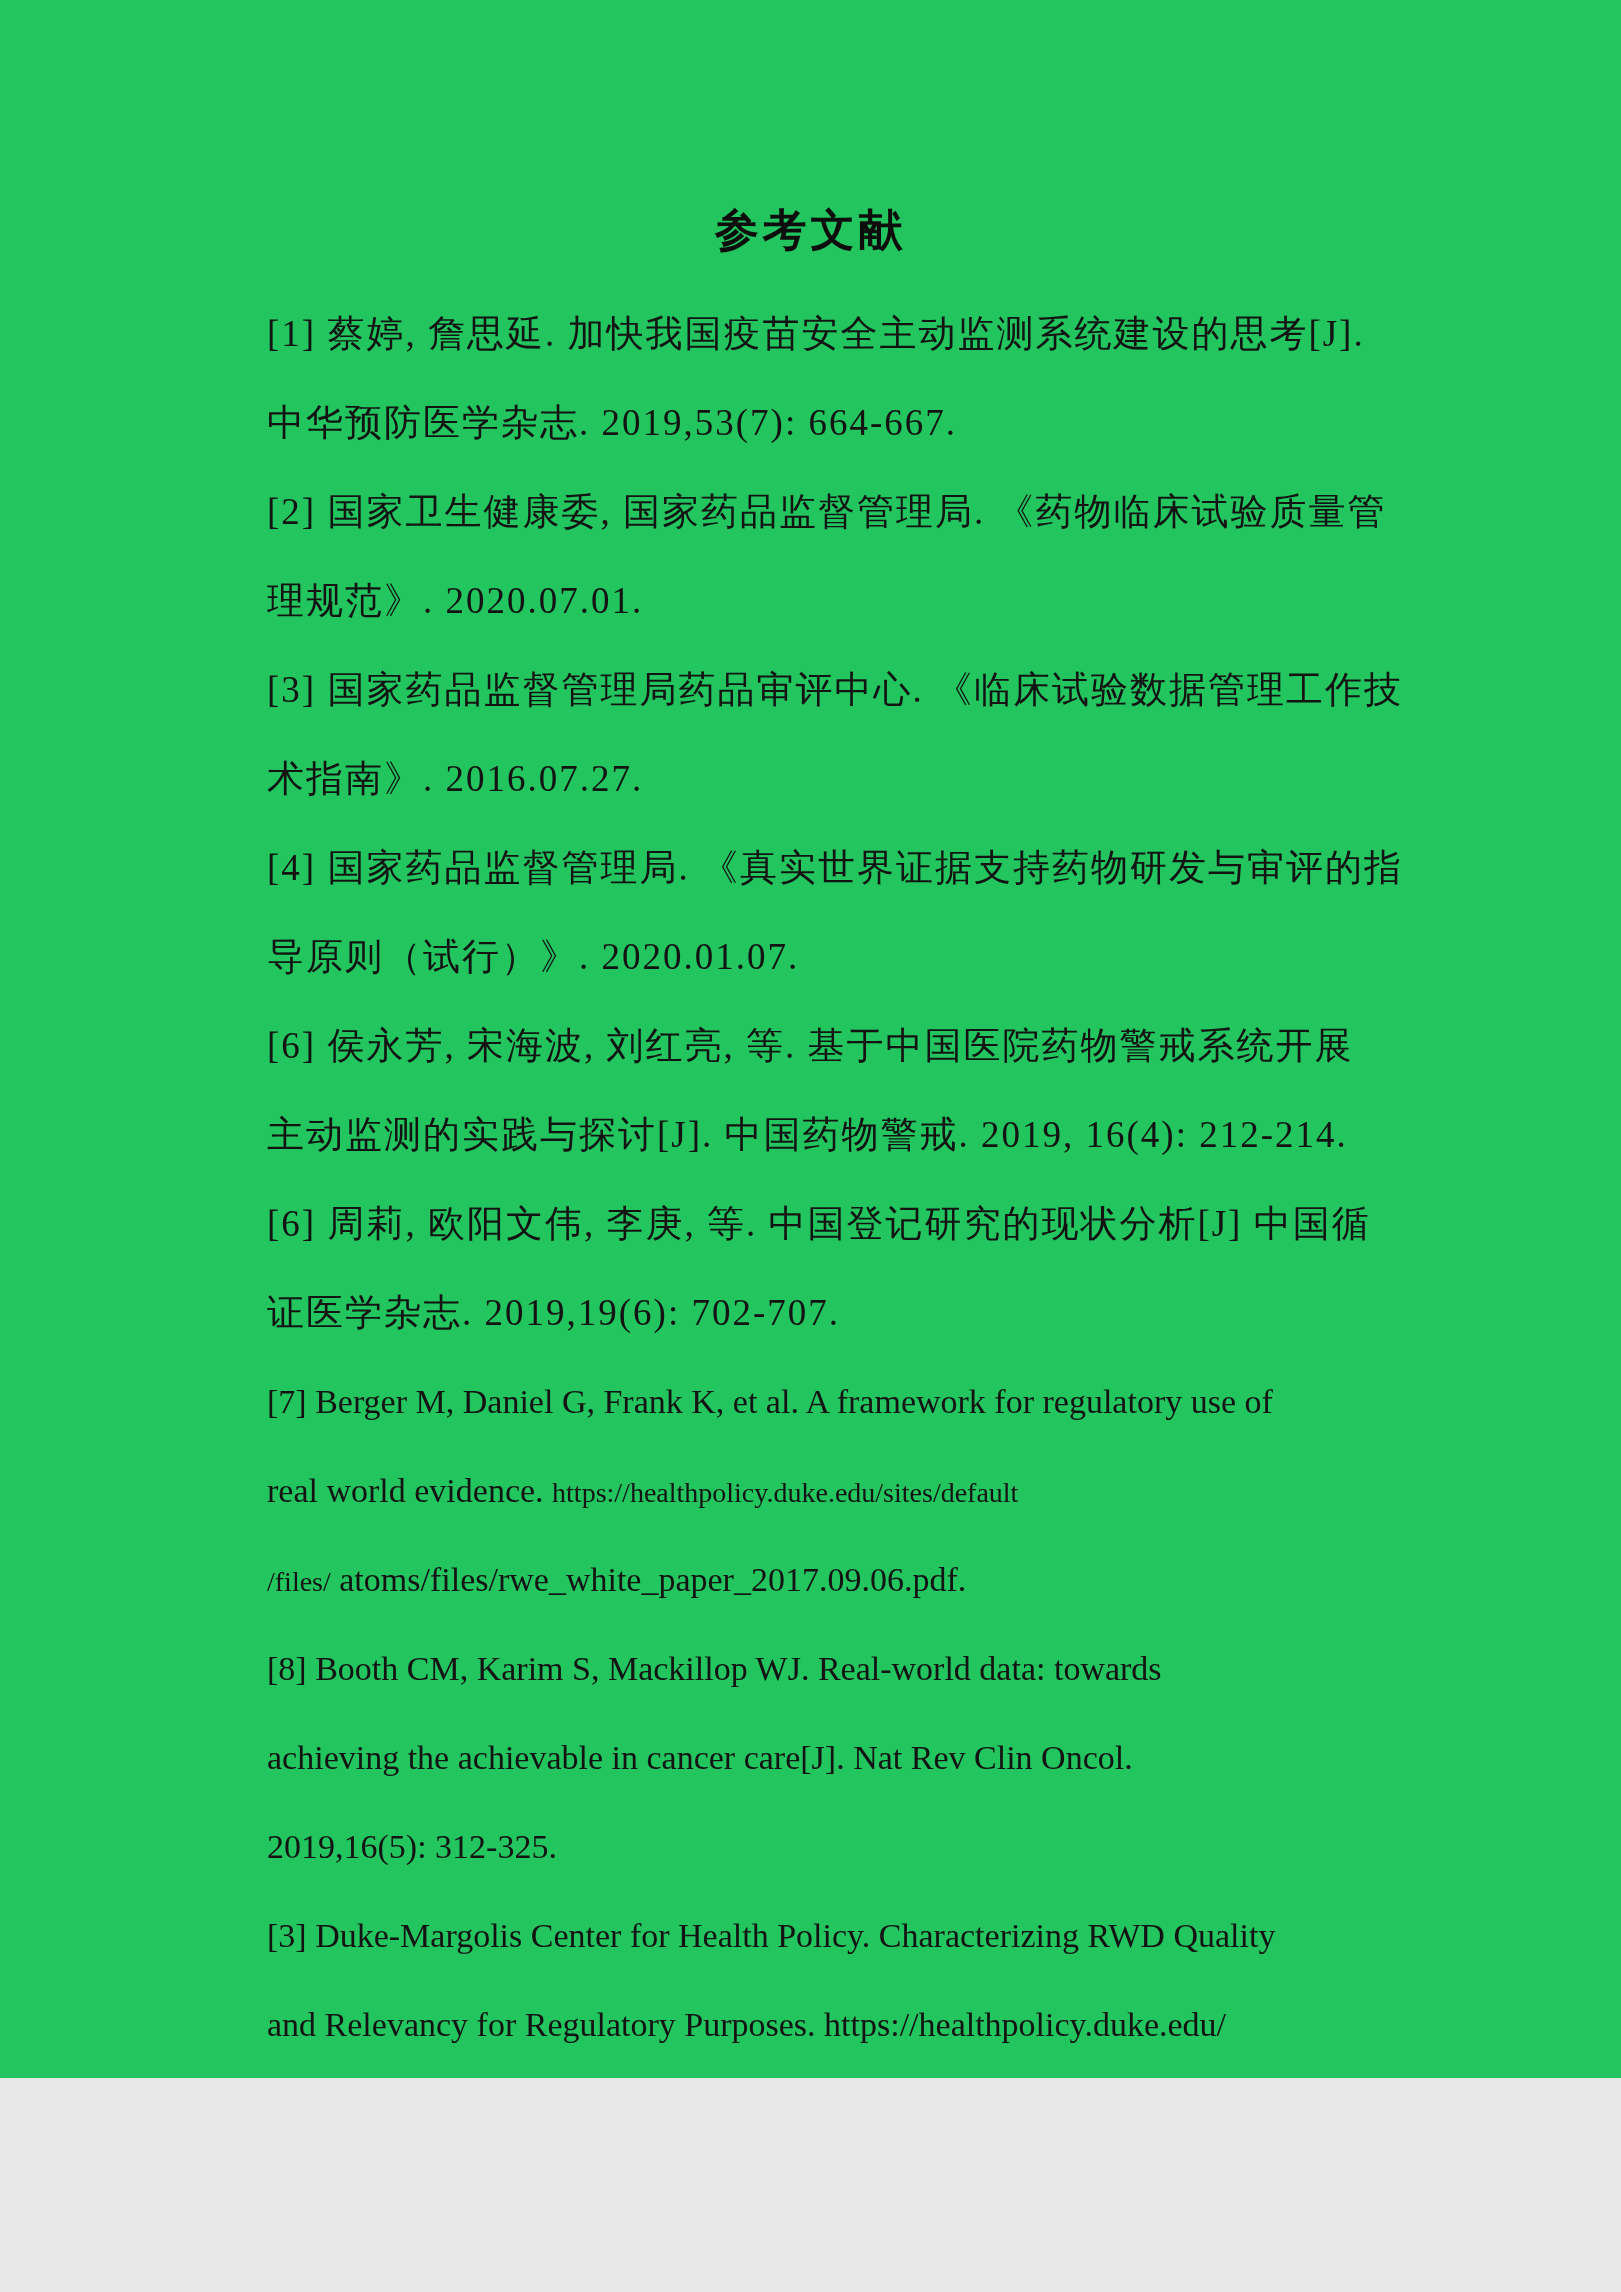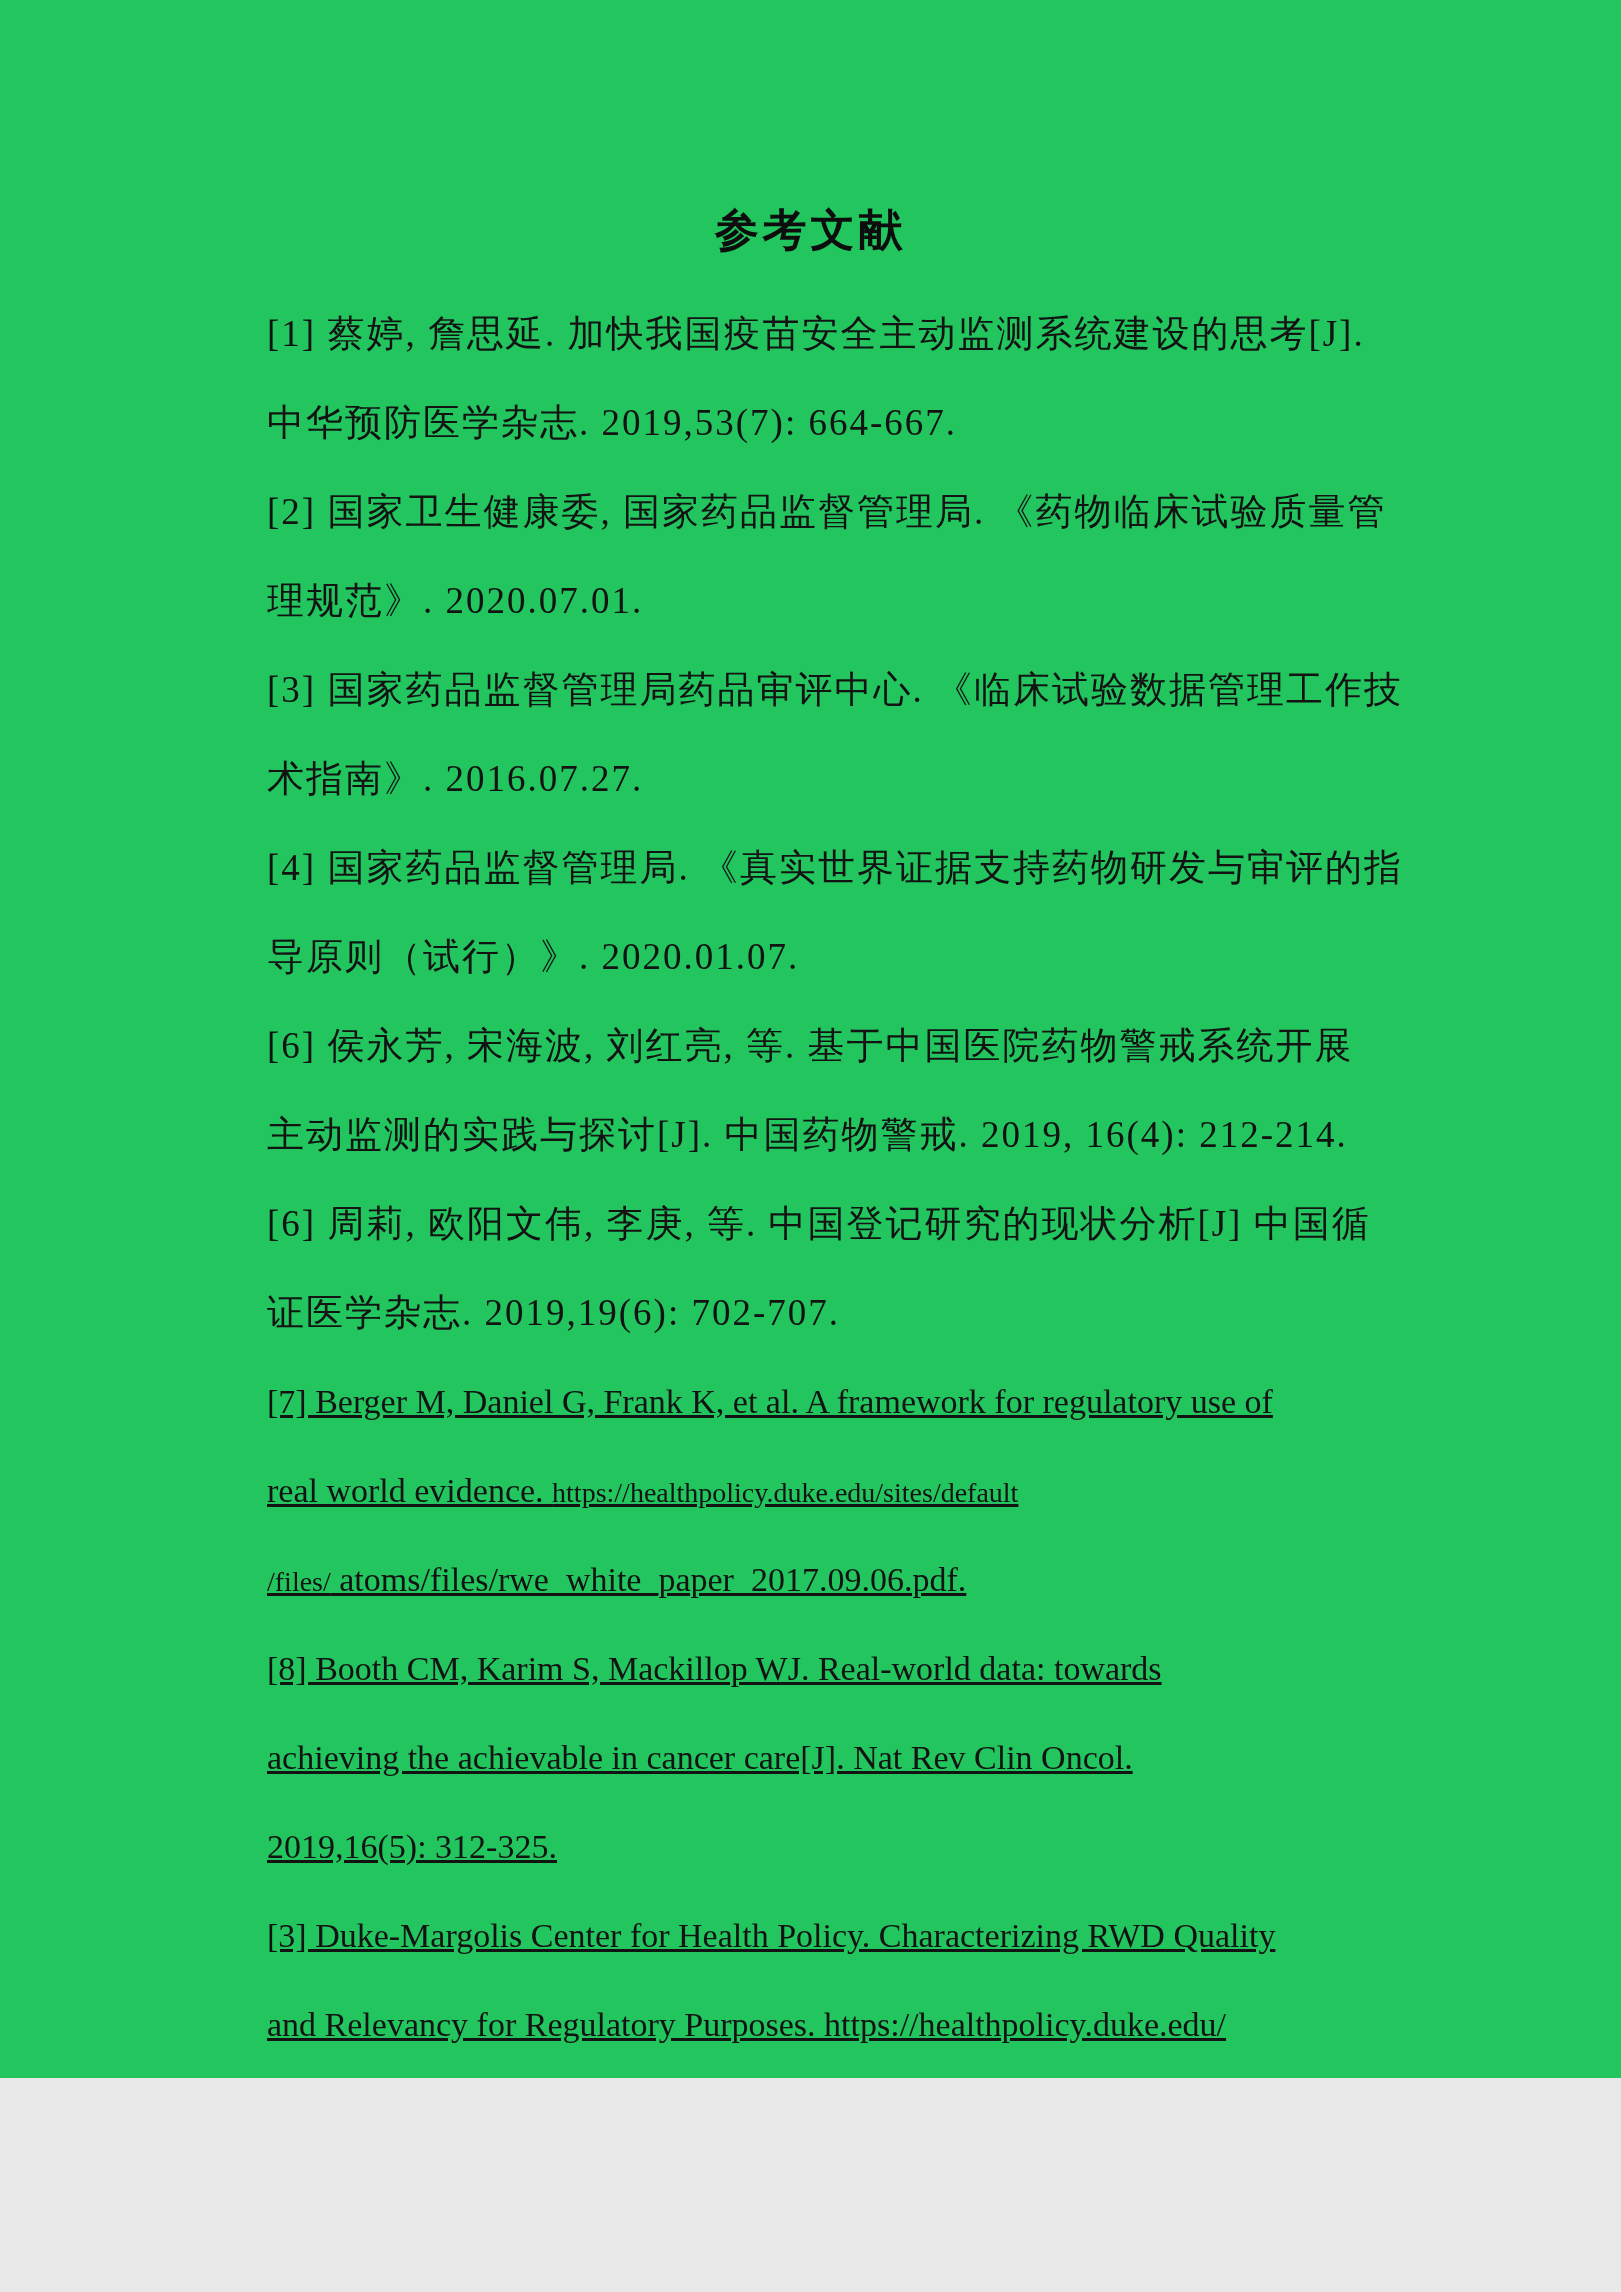--- a/index.html
+++ b/index.html
@@ -45,21 +45,20 @@
     color: #131313;
     margin-left: 22px;
   }
   .line.cjk {
     font-size: 37px;
     letter-spacing: 2px;
   }
   .line.latin {
     font-size: 34px;
     letter-spacing: 0;
-    text-decoration: underline;
   }
   .big-url {
     font-size: 28px;
   }
   .page-number {
     position: absolute;
     top: 2086px;
     left: 0;
     width: 100%;
     text-align: center;

